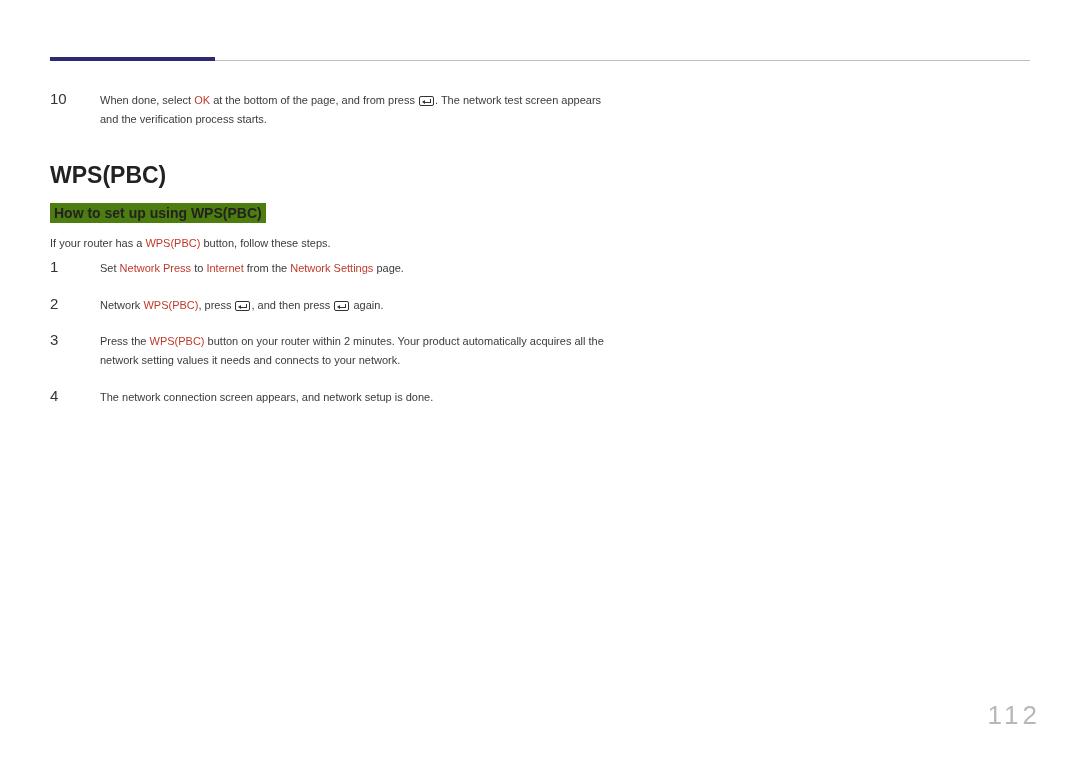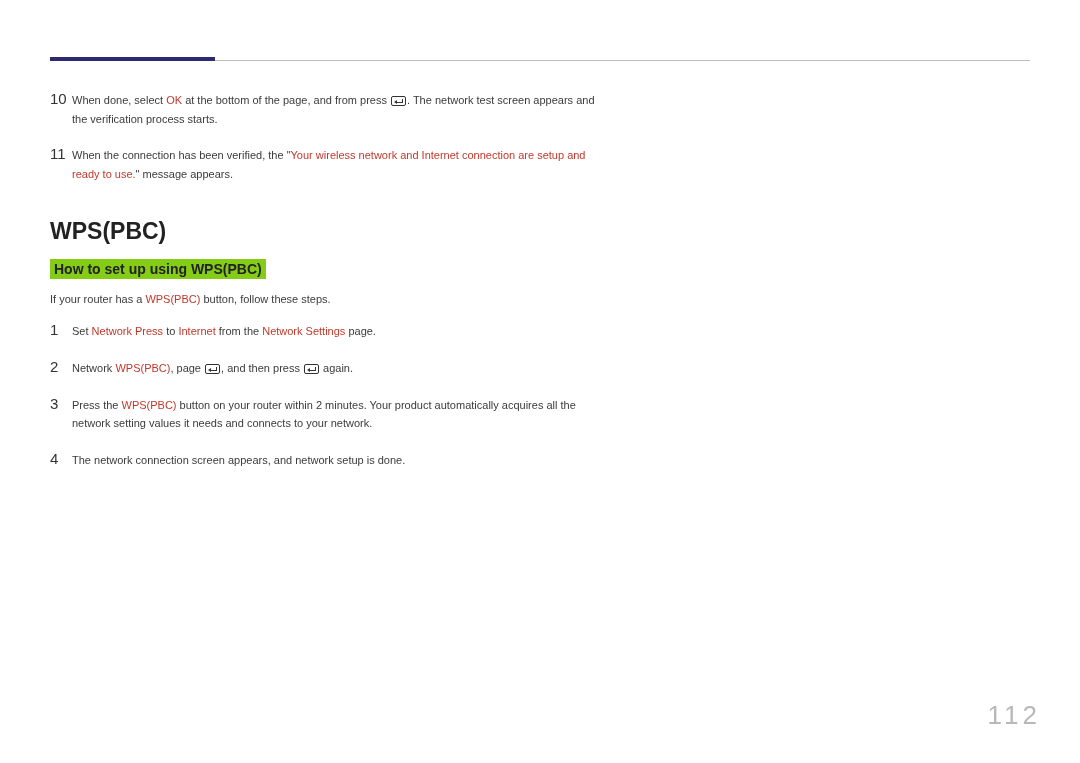--- a/index.html
+++ b/index.html
@@ -27,20 +27,21 @@
   .rule-wrap .thin {
     height: 1px;
     background: #bdbdbd;
     width: 100%;
   }
   .step-row {
     display: flex;
     align-items: flex-start;
     margin-bottom: 16px;
     max-width: 560px;
+    gap: 28px;
   }
   .step-num {
     font-size: 15px;
     font-weight: 400;
     color: #333;
     width: 22px;
     flex-shrink: 0;
     line-height: 1.3;
   }
   .step-body {
@@ -83,31 +84,31 @@
   }
   h2.section-title {
     font-size: 23px;
     font-weight: bold;
     color: #222;
     margin-top: 34px;
     margin-bottom: 14px;
   }
   .highlight-sub {
     display: inline-block;
-    background: #84cc16;
+    background: #4d7c0f;
     font-size: 14px;
     font-weight: bold;
     color: #222;
     padding: 2px 4px;
     margin-bottom: 12px;
   }
   .intro-line {
     font-size: 11px;
     color: #3b3b3b;
-    margin-bottom: 12px;
+    margin-bottom: 4px;
     line-height: 1.6;
   }
   .page-num {
     position: absolute;
     right: 39px;
     bottom: 32px;
     font-size: 26px;
     color: #b8b8b8;
     letter-spacing: 4px;
     font-weight: 300;
@@ -119,40 +120,36 @@
 <div class="rule-wrap">
   <div class="thin"></div>
   <div class="accent"></div>
 </div>
 
 <div id="steps-top">
     <div class="step-row">
       <div class="step-num">10</div>
       <div class="step-body"><span>When done, select </span><span class="b-red">OK</span><span> at the bottom of the page, and from press </span><span class="icon-enter"></span><span>. The network test screen appears and the verification process starts.</span></div>
     </div>
-    <div class="step-row">
-      <div class="step-num">11</div>
-      <div class="step-body"><span>When the connection has been verified, the "</span><span class="b-red">Your wireless network and Internet connection are setup and ready to use.</span><span>" message appears.</span></div>
-    </div>
   </div>
 
 <h2 class="section-title">WPS(PBC)</h2>
 
 <div><span class="highlight-sub">How to set up using WPS(PBC)</span></div>
 
 <p class="intro-line" id="intro-line"><span>If your router has a </span><span class="b-red">WPS(PBC)</span><span> button, follow these steps.</span></p>
 
 <div id="steps-main">
     <div class="step-row">
       <div class="step-num">1</div>
       <div class="step-body"><span>Set </span><span class="b-red">Network Press</span><span> to </span><span class="b-red">Internet</span><span> from the </span><span class="b-red">Network Settings</span><span> page.</span></div>
     </div>
     <div class="step-row">
       <div class="step-num">2</div>
-      <div class="step-body"><span>Network </span><span class="b-red">WPS(PBC)</span><span>, page </span><span class="icon-enter"></span><span>, and then press </span><span class="icon-enter"></span><span> again.</span></div>
+      <div class="step-body"><span>Network </span><span class="b-red">WPS(PBC)</span><span>, press </span><span class="icon-enter"></span><span>, and then press </span><span class="icon-enter"></span><span> again.</span></div>
     </div>
     <div class="step-row">
       <div class="step-num">3</div>
       <div class="step-body"><span>Press the </span><span class="b-red">WPS(PBC)</span><span> button on your router within 2 minutes. Your product automatically acquires all the network setting values it needs and connects to your network.</span></div>
     </div>
     <div class="step-row">
       <div class="step-num">4</div>
       <div class="step-body"><span>The network connection screen appears, and network setup is done.</span></div>
     </div>
   </div>

